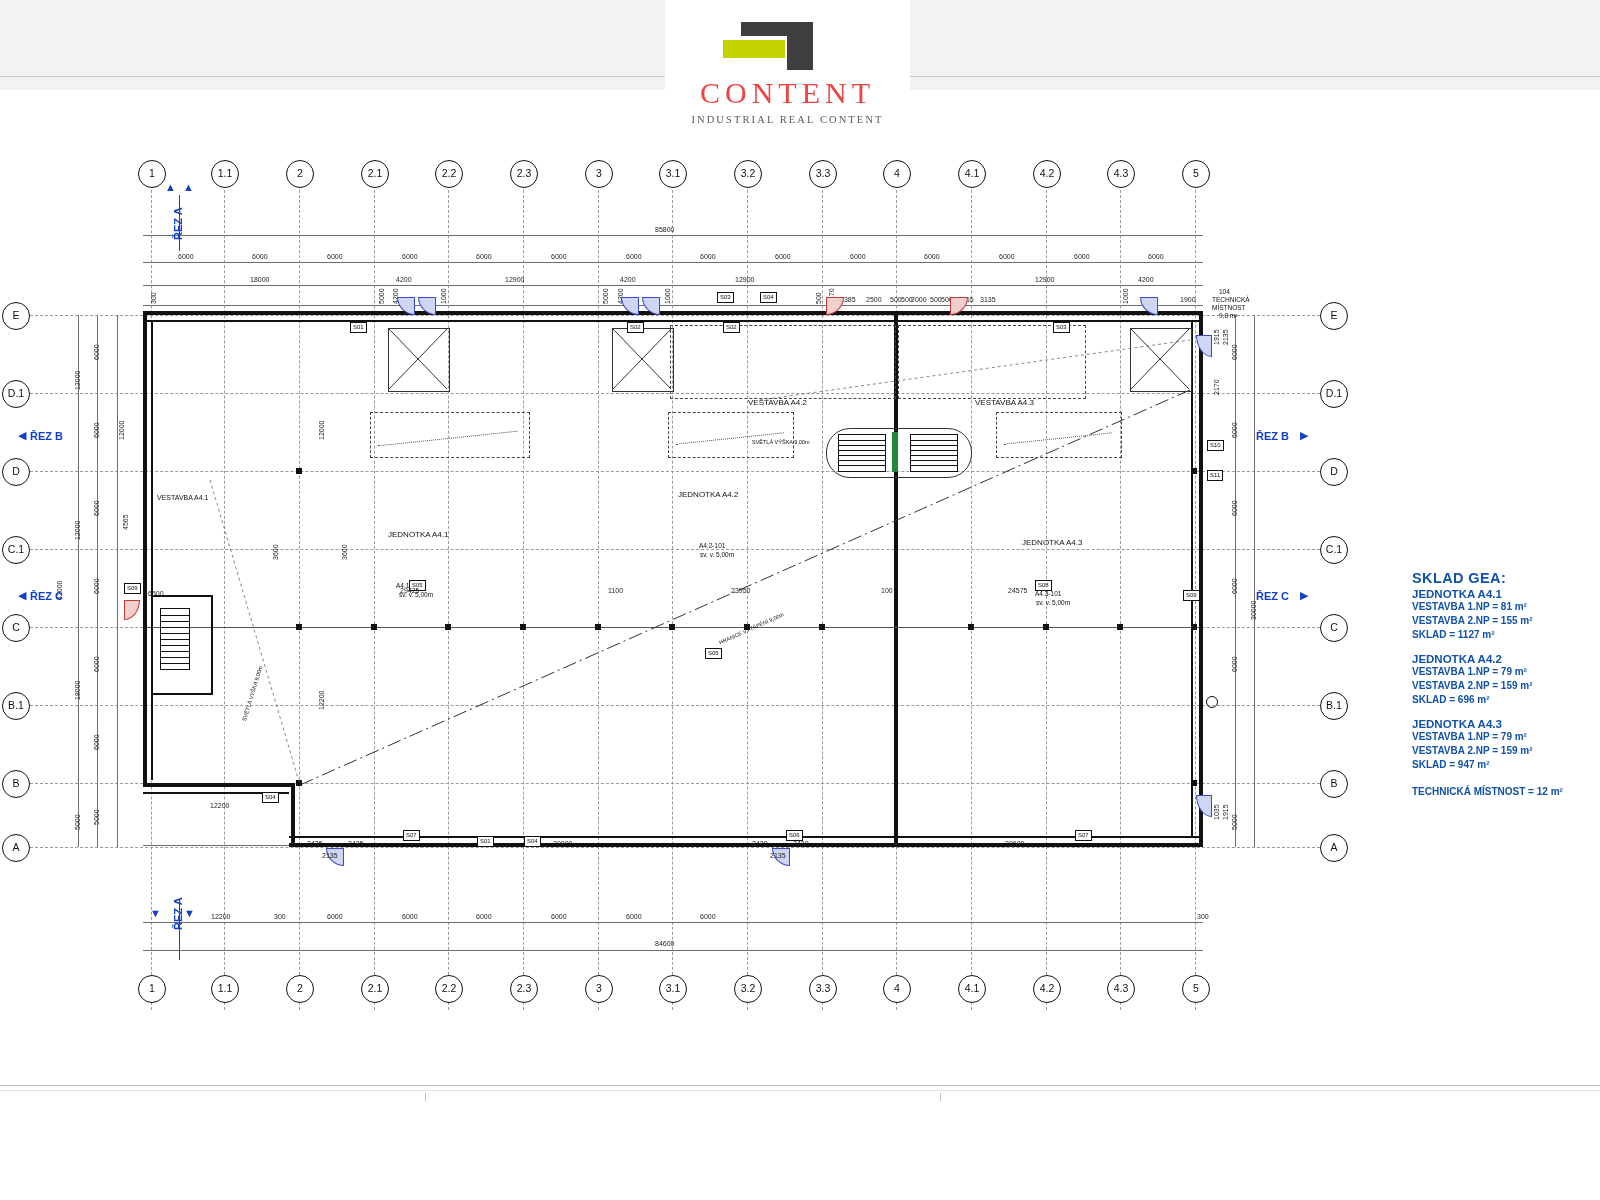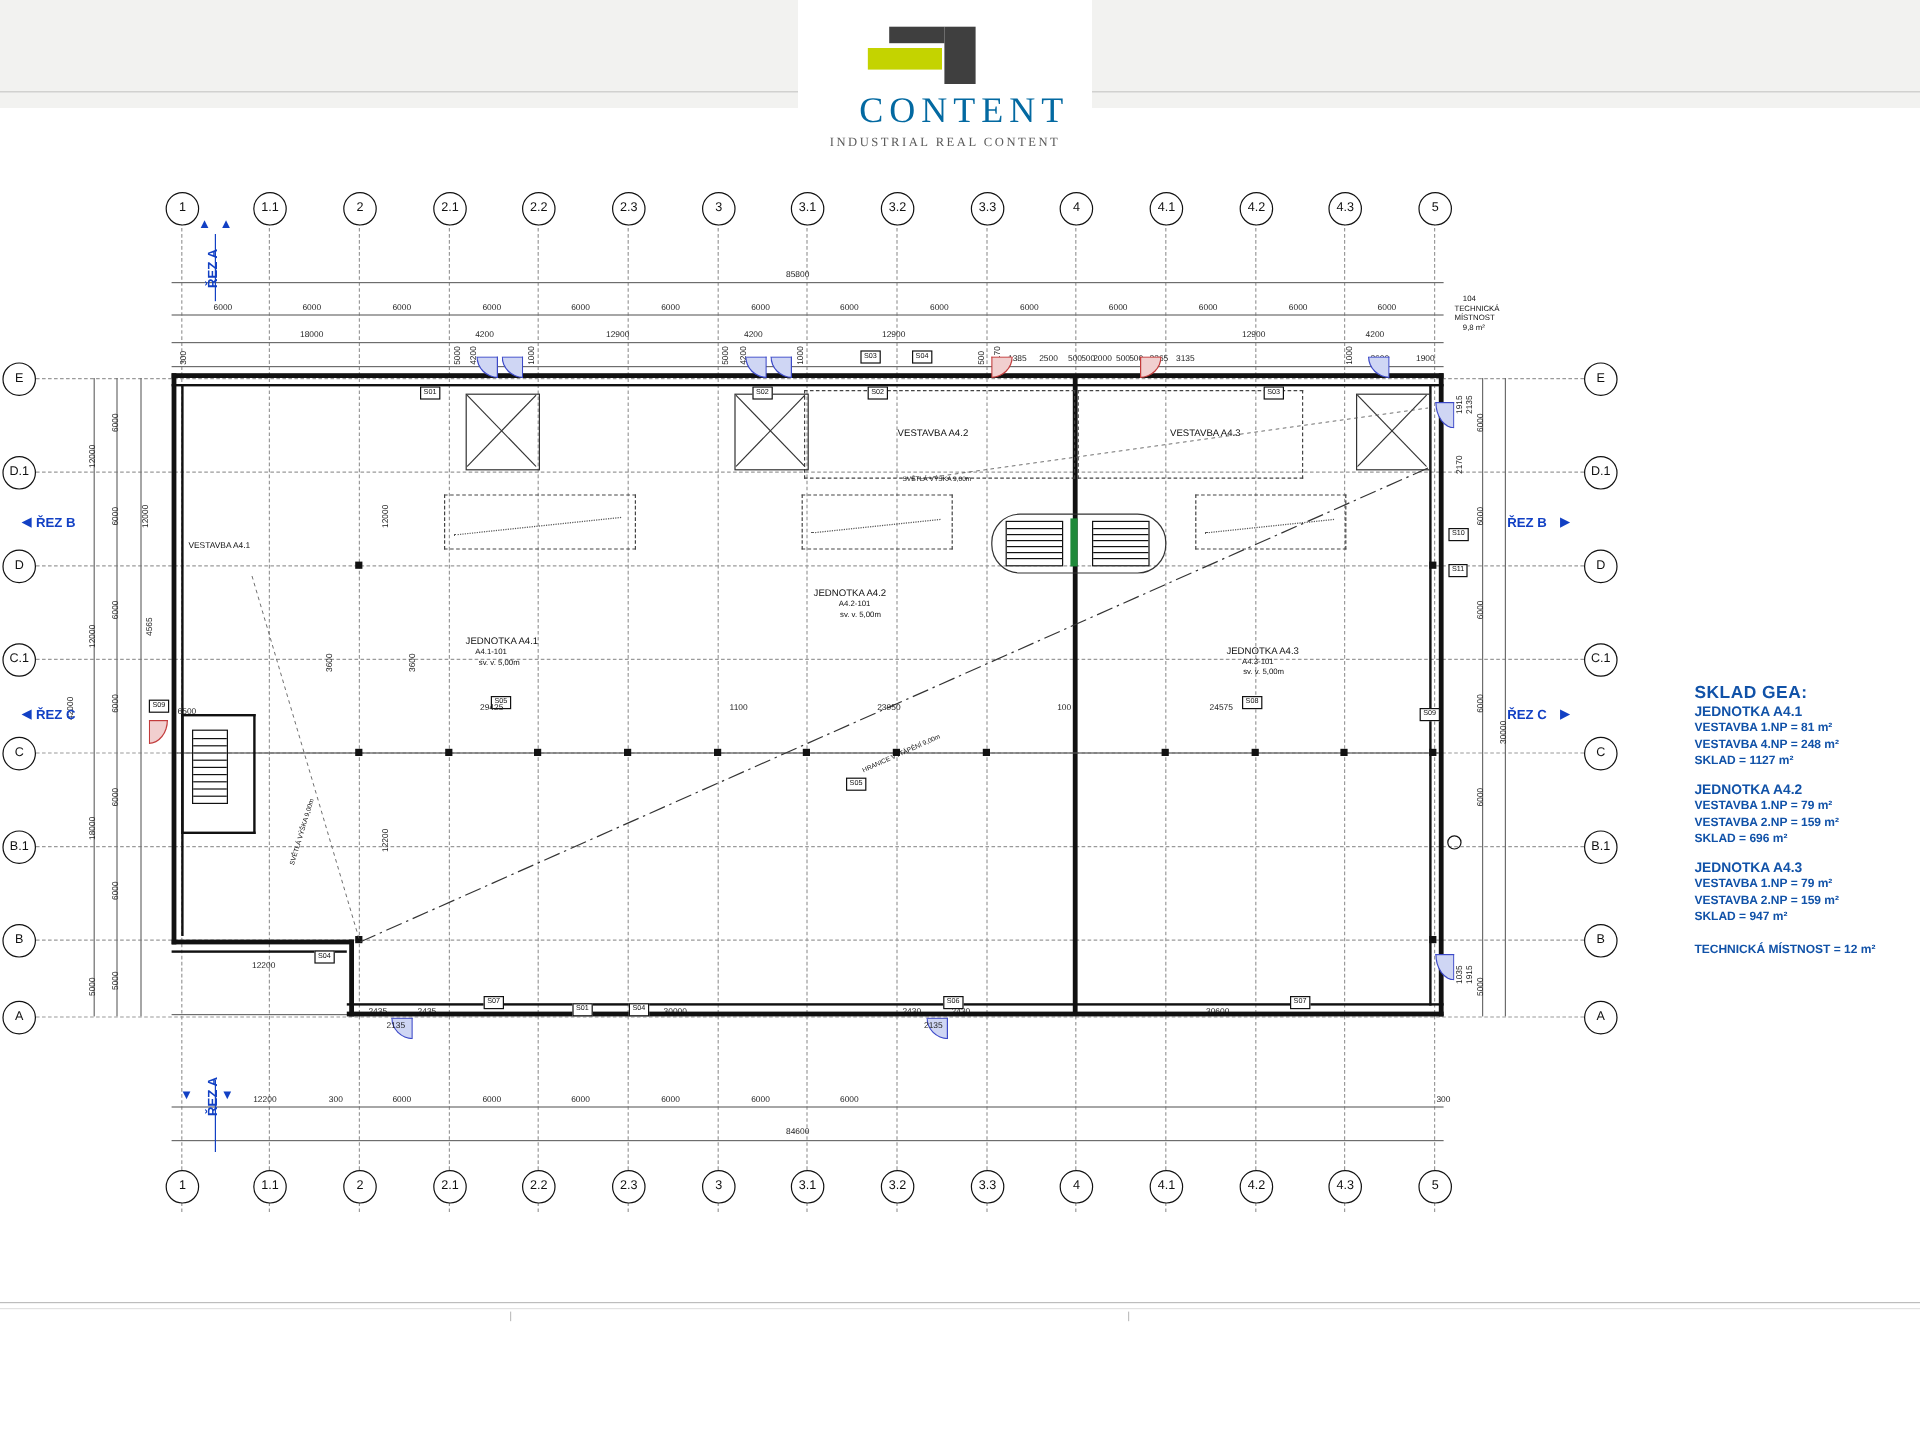--- a/index.html
+++ b/index.html
@@ -14,22 +14,22 @@
   }
   #header-rule{
     position:absolute;left:0;top:76px;width:1600px;height:1px;background:#c9c9c7;
   }
   #logo-box{
     position:absolute;left:665px;top:0;width:245px;height:148px;background:#ffffff;
     text-align:center;
   }
   #logo-mark{position:absolute;left:58px;top:22px;width:130px;height:48px;}
   #logo-title{
-    position:absolute;left:16px;top:76px;width:245px;
-    font-size:30px;letter-spacing:5px;color:#0369a1;font-weight:400;
+    position:absolute;left:0;top:76px;width:245px;
+    font-size:30px;letter-spacing:5px;color:#ef4444;font-weight:400;
     font-family:"Liberation Serif", serif;
     text-align:center;
   }
   #logo-sub{
     position:absolute;left:0;top:114px;width:245px;
     font-size:10.5px;letter-spacing:2.1px;color:#5a5a5a;
     font-family:"Liberation Serif", serif;
   }
   #footer-rule{position:absolute;left:0;top:1085px;width:1600px;height:1px;background:#bdbdbd;}
   #footer-rule2{position:absolute;left:0;top:1090px;width:1600px;height:1px;background:#e2e2e2;}
@@ -47,21 +47,21 @@
   .vgrid{position:absolute;width:0;border-left:1px dashed #9a9a9a;}
   .hgrid{position:absolute;height:0;border-top:1px dashed #9a9a9a;}
 
   .wall{position:absolute;background:#111;}
   .thin{position:absolute;background:#555;}
   .dim{position:absolute;height:0;border-top:1px solid #6d6d6d;}
   .dimv{position:absolute;width:0;border-left:1px solid #6d6d6d;}
   .dtxt{position:absolute;font-size:7px;color:#222;white-space:nowrap;}
   .dtxtv{position:absolute;font-size:7px;color:#222;white-space:nowrap;transform:rotate(-90deg);transform-origin:0 0;}
   .lbl{position:absolute;font-size:8px;color:#111;white-space:nowrap;}
-  .lbl-sm{position:absolute;font-size:6.5px;color:#111;white-space:nowrap;}
+  .lbl-sm{position:absolute;font-size:6.5px;color:#111;white-space:nowrap;margin-top:42px;}
   .tag{
     position:absolute;border:1px solid #111;background:#fff;font-size:6px;color:#111;
     padding:0 2px;line-height:9px;height:9px;white-space:nowrap;
   }
   .rez{
     position:absolute;color:#1240c4;font-size:11px;font-weight:700;white-space:nowrap;
   }
   .rezv{
     position:absolute;color:#1240c4;font-size:11px;font-weight:700;white-space:nowrap;
     transform:rotate(-90deg);transform-origin:0 0;
@@ -482,21 +482,21 @@
   <div class="bluearrow" style="left:184px;top:768px;">▼</div>
 
   <div style="position:absolute;left:179px;top:55px;width:1px;height:56px;background:#1240c4;"></div>
   <div style="position:absolute;left:179px;top:760px;width:1px;height:60px;background:#1240c4;"></div>
 </div>
 
 <div id="legend">
   <div class="h">SKLAD GEA:</div>
   <div class="u">JEDNOTKA A4.1</div>
   <div class="l">VESTAVBA 1.NP = 81 m²</div>
-  <div class="l">VESTAVBA 4.NP = 248 m²</div>
+  <div class="l">VESTAVBA 2.NP = 155 m²</div>
   <div class="l">SKLAD = 1127 m²</div>
   <div class="gap"></div>
   <div class="u">JEDNOTKA A4.2</div>
   <div class="l">VESTAVBA 1.NP = 79 m²</div>
   <div class="l">VESTAVBA 2.NP = 159 m²</div>
   <div class="l">SKLAD = 696 m²</div>
   <div class="gap"></div>
   <div class="u">JEDNOTKA A4.3</div>
   <div class="l">VESTAVBA 1.NP = 79 m²</div>
   <div class="l">VESTAVBA 2.NP = 159 m²</div>

